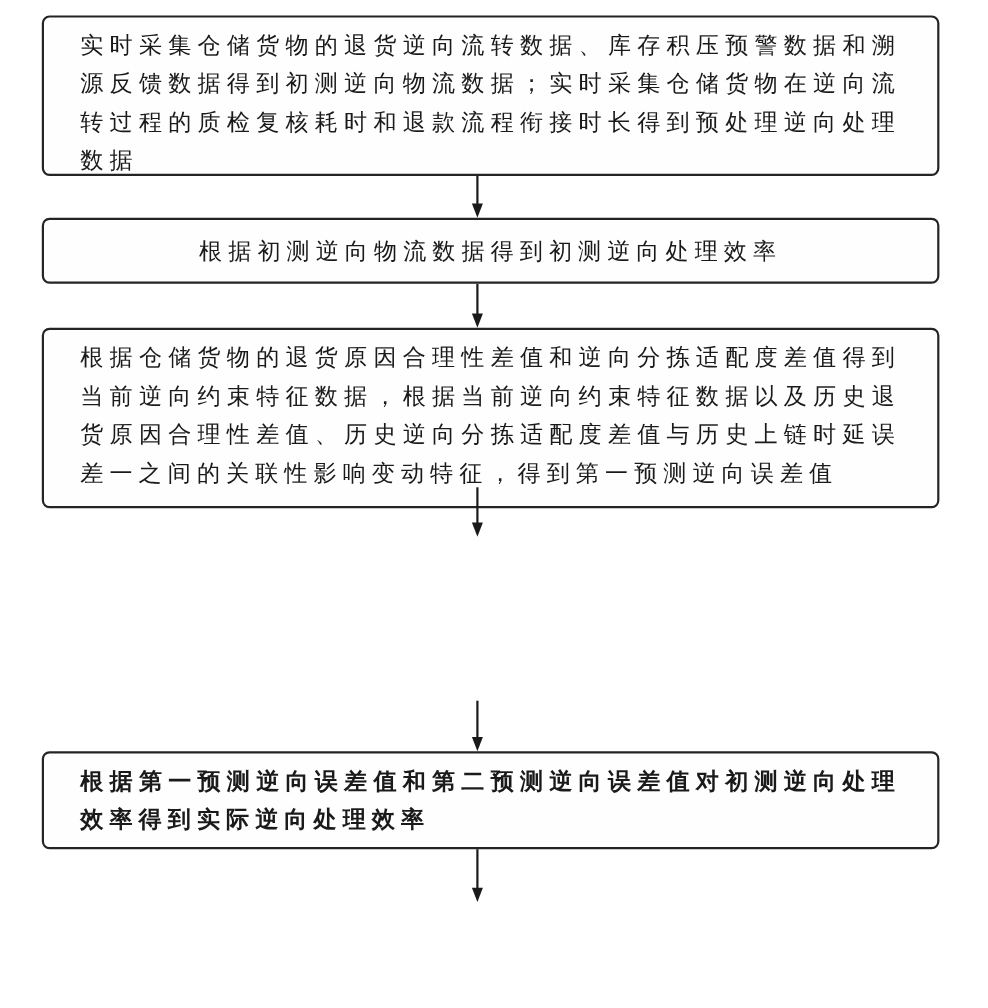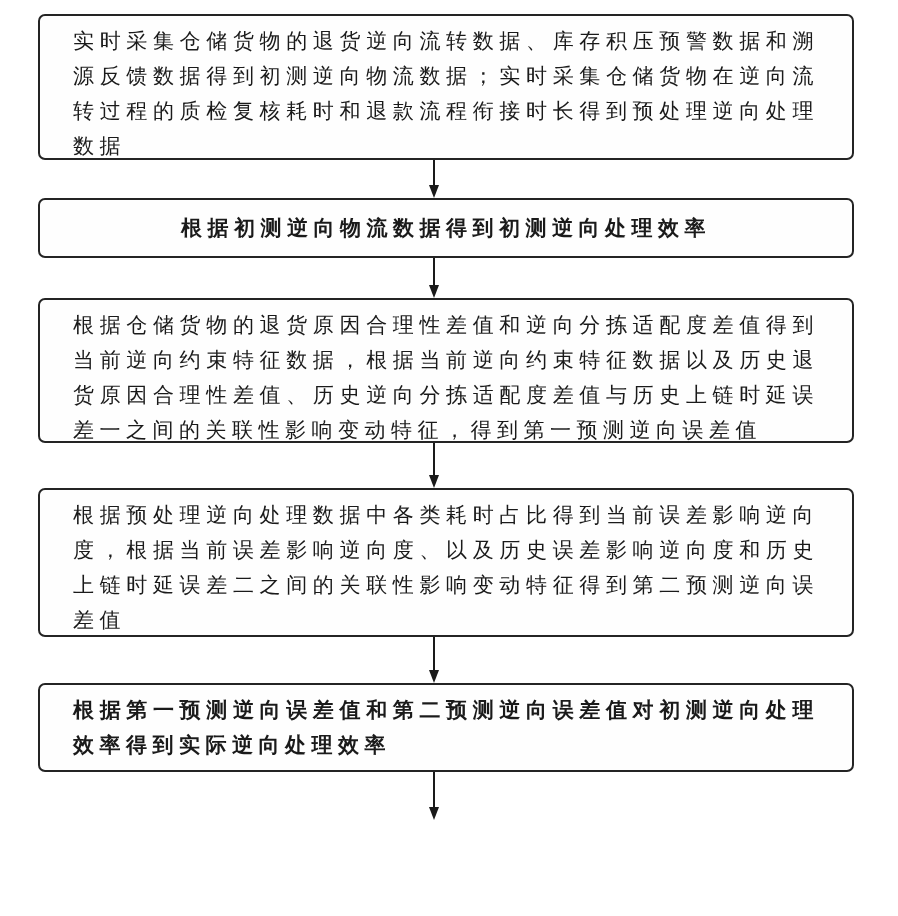--- a/index.html
+++ b/index.html
@@ -32,22 +32,22 @@
     text-align: justify;
   }
   .step-box.center {
     display: flex;
     align-items: center;
     justify-content: center;
     text-align: center;
     padding: 0 33px;
   }
   .box1 { top: 14px;  height: 146px; }
-  .box2 { top: 198px; height: 60px; font-weight: bold;  }
-  .box3 { top: 298px; height: 145px; }
+  .box2 { top: 198px; height: 60px;  }
+  .box3 { top: 298px; height: 164px; }
   .box4 { top: 488px; height: 149px; }
   .box5 { top: 683px; height: 89px; font-weight: bold;  }
   .box6 { top: 820px; height: 55px;  }
 
   .arrow {
     position: absolute;
     left: 429px;
     width: 10px;
   }
   .arrow::before {
@@ -86,21 +86,20 @@
   <div class="arrow arrow1"></div>
 
   <div class="step-box box2 center">根据初测逆向物流数据得到初测逆向处理效率</div>
 
   <div class="arrow arrow2"></div>
 
   <div class="step-box box3">根据仓储货物的退货原因合理性差值和逆向分拣适配度差值得到当前逆向约束特征数据，根据当前逆向约束特征数据以及历史退货原因合理性差值、历史逆向分拣适配度差值与历史上链时延误差一之间的关联性影响变动特征，得到第一预测逆向误差值</div>
 
   <div class="arrow arrow3"></div>
 
-  <div class="step-box box4">根据预处理逆向处理数据中各类耗时占比得到当前误差影响逆向度，根据当前误差影响逆向度、以及历史误差影响逆向度和历史上链时延误差二之间的关联性影响变动特征得到第二预测逆向误差值</div>
 
   <div class="arrow arrow4"></div>
 
   <div class="step-box box5">根据第一预测逆向误差值和第二预测逆向误差值对初测逆向处理效率得到实际逆向处理效率</div>
 
   <div class="arrow arrow5"></div>
 
 
 </div>
 

